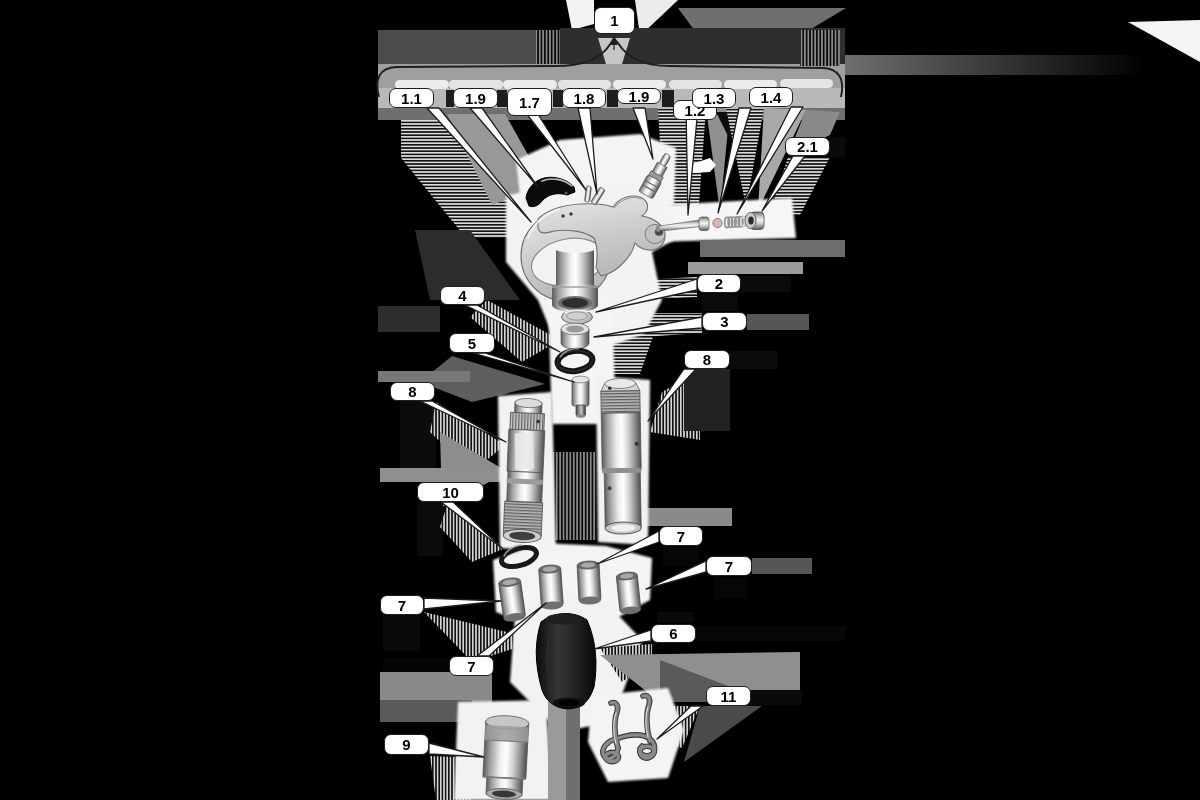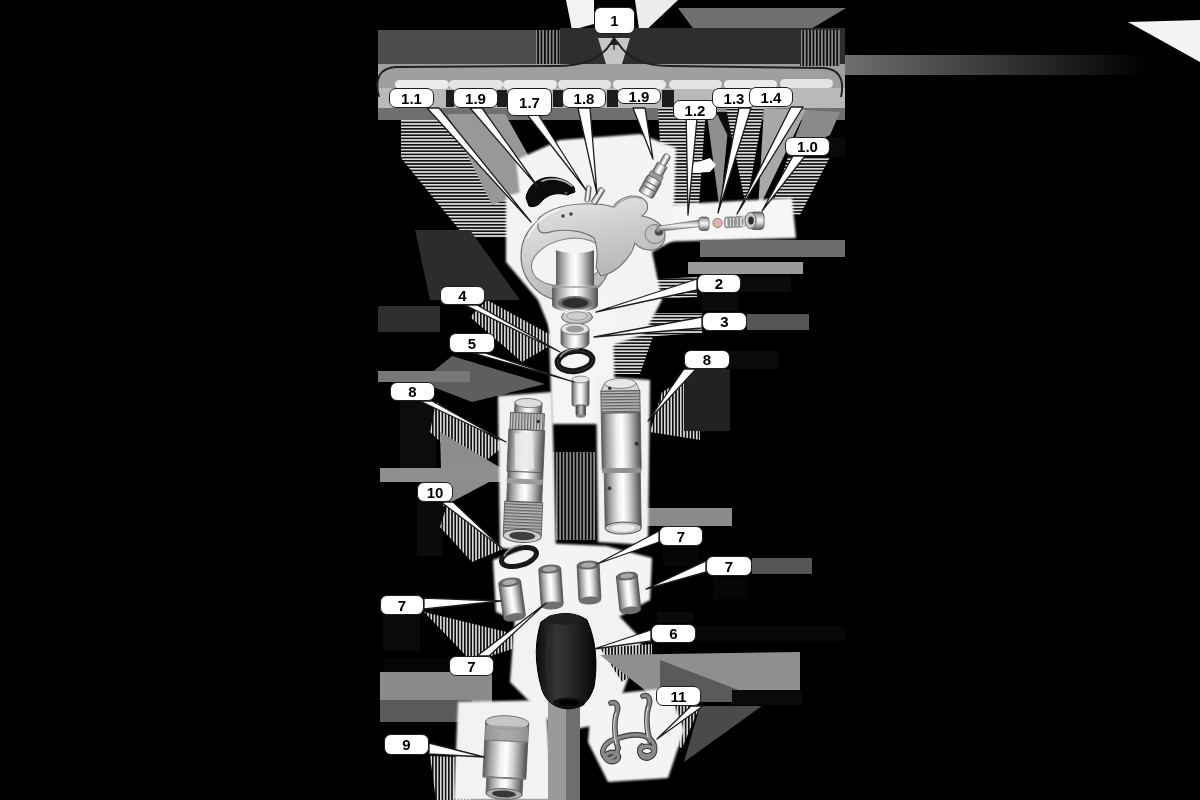--- a/index.html
+++ b/index.html
@@ -441,31 +441,31 @@
   </g>
 </svg>
 <div id="callouts">
       <div class="callout" style="left: 594px; top: 7px; width: 41px; height: 27px;">1</div>
       <div class="callout" style="left: 389px; top: 88px; width: 45px; height: 20px;">1.1</div>
       <div class="callout" style="left: 453px; top: 88px; width: 45px; height: 20px;">1.9</div>
       <div class="callout" style="left: 507px; top: 88px; width: 45px; height: 28px;">1.7</div>
       <div class="callout" style="left: 562px; top: 88px; width: 44px; height: 20px;">1.8</div>
       <div class="callout" style="left: 617px; top: 88px; width: 44px; height: 16px;">1.9</div>
       <div class="callout" style="left: 673px; top: 100px; width: 44px; height: 20px;">1.2</div>
-      <div class="callout" style="left: 712px; top: 88px; width: 44px; height: 20px;">1.3</div>
+      <div class="callout" style="left: 692px; top: 88px; width: 44px; height: 20px;">1.3</div>
       <div class="callout" style="left: 749px; top: 87px; width: 44px; height: 20px;">1.4</div>
-      <div class="callout" style="left: 785px; top: 137px; width: 45px; height: 19px;">1.0</div>
+      <div class="callout" style="left: 785px; top: 137px; width: 45px; height: 19px;">2.1</div>
       <div class="callout" style="left: 697px; top: 274px; width: 44px; height: 19px;">2</div>
       <div class="callout" style="left: 702px; top: 312px; width: 45px; height: 19px;">3</div>
       <div class="callout" style="left: 440px; top: 286px; width: 45px; height: 19px;">4</div>
       <div class="callout" style="left: 449px; top: 333px; width: 46px; height: 20px;">5</div>
       <div class="callout" style="left: 684px; top: 350px; width: 46px; height: 19px;">8</div>
       <div class="callout" style="left: 390px; top: 382px; width: 45px; height: 19px;">8</div>
-      <div class="callout" style="left: 417px; top: 482px; width: 36px; height: 20px;">10</div>
+      <div class="callout" style="left: 417px; top: 482px; width: 67px; height: 20px;">10</div>
       <div class="callout" style="left: 659px; top: 526px; width: 44px; height: 20px;">7</div>
       <div class="callout" style="left: 706px; top: 556px; width: 46px; height: 20px;">7</div>
       <div class="callout" style="left: 380px; top: 595px; width: 44px; height: 20px;">7</div>
       <div class="callout" style="left: 651px; top: 624px; width: 45px; height: 19px;">6</div>
       <div class="callout" style="left: 449px; top: 656px; width: 45px; height: 20px;">7</div>
-      <div class="callout" style="left: 656px; top: 686px; width: 45px; height: 20px;">11</div>
+      <div class="callout" style="left: 706px; top: 686px; width: 45px; height: 20px;">11</div>
       <div class="callout" style="left: 384px; top: 734px; width: 45px; height: 21px;">9</div>
     </div>
 </div>
 
 </body></html>

